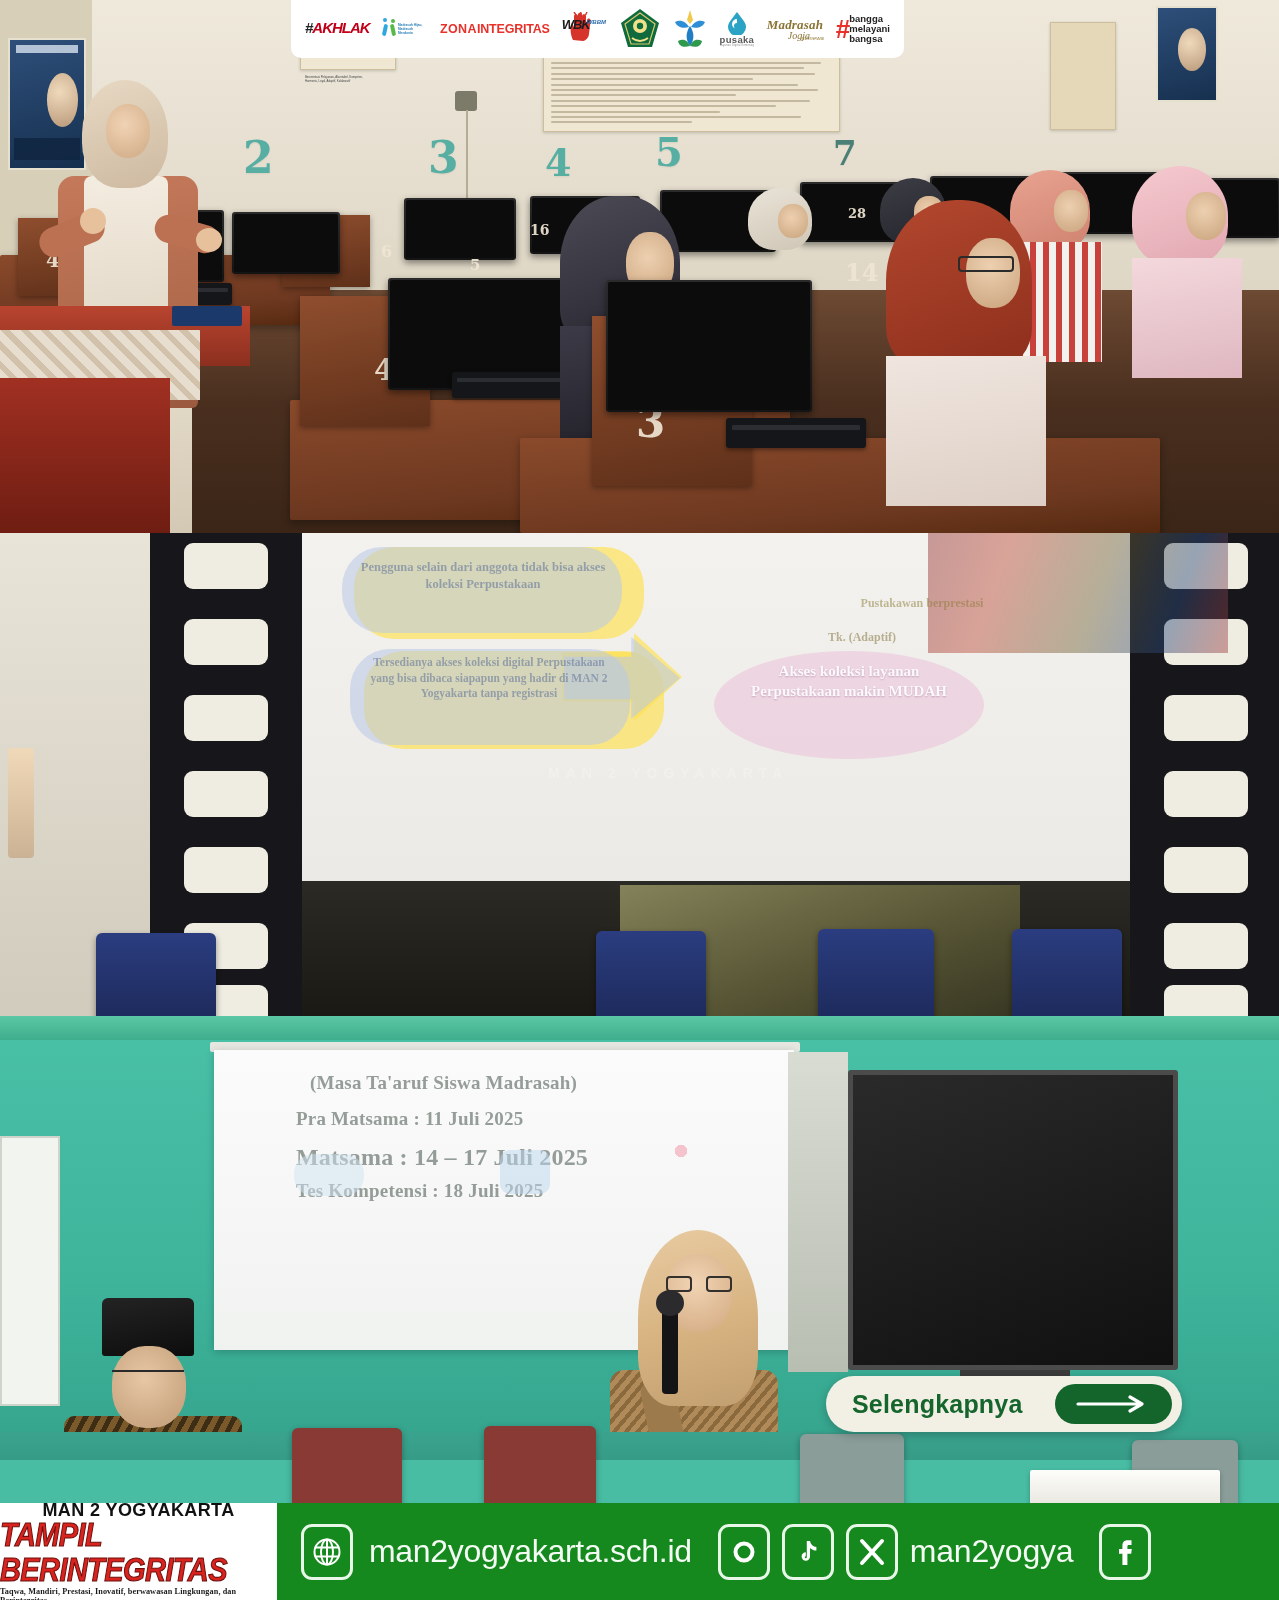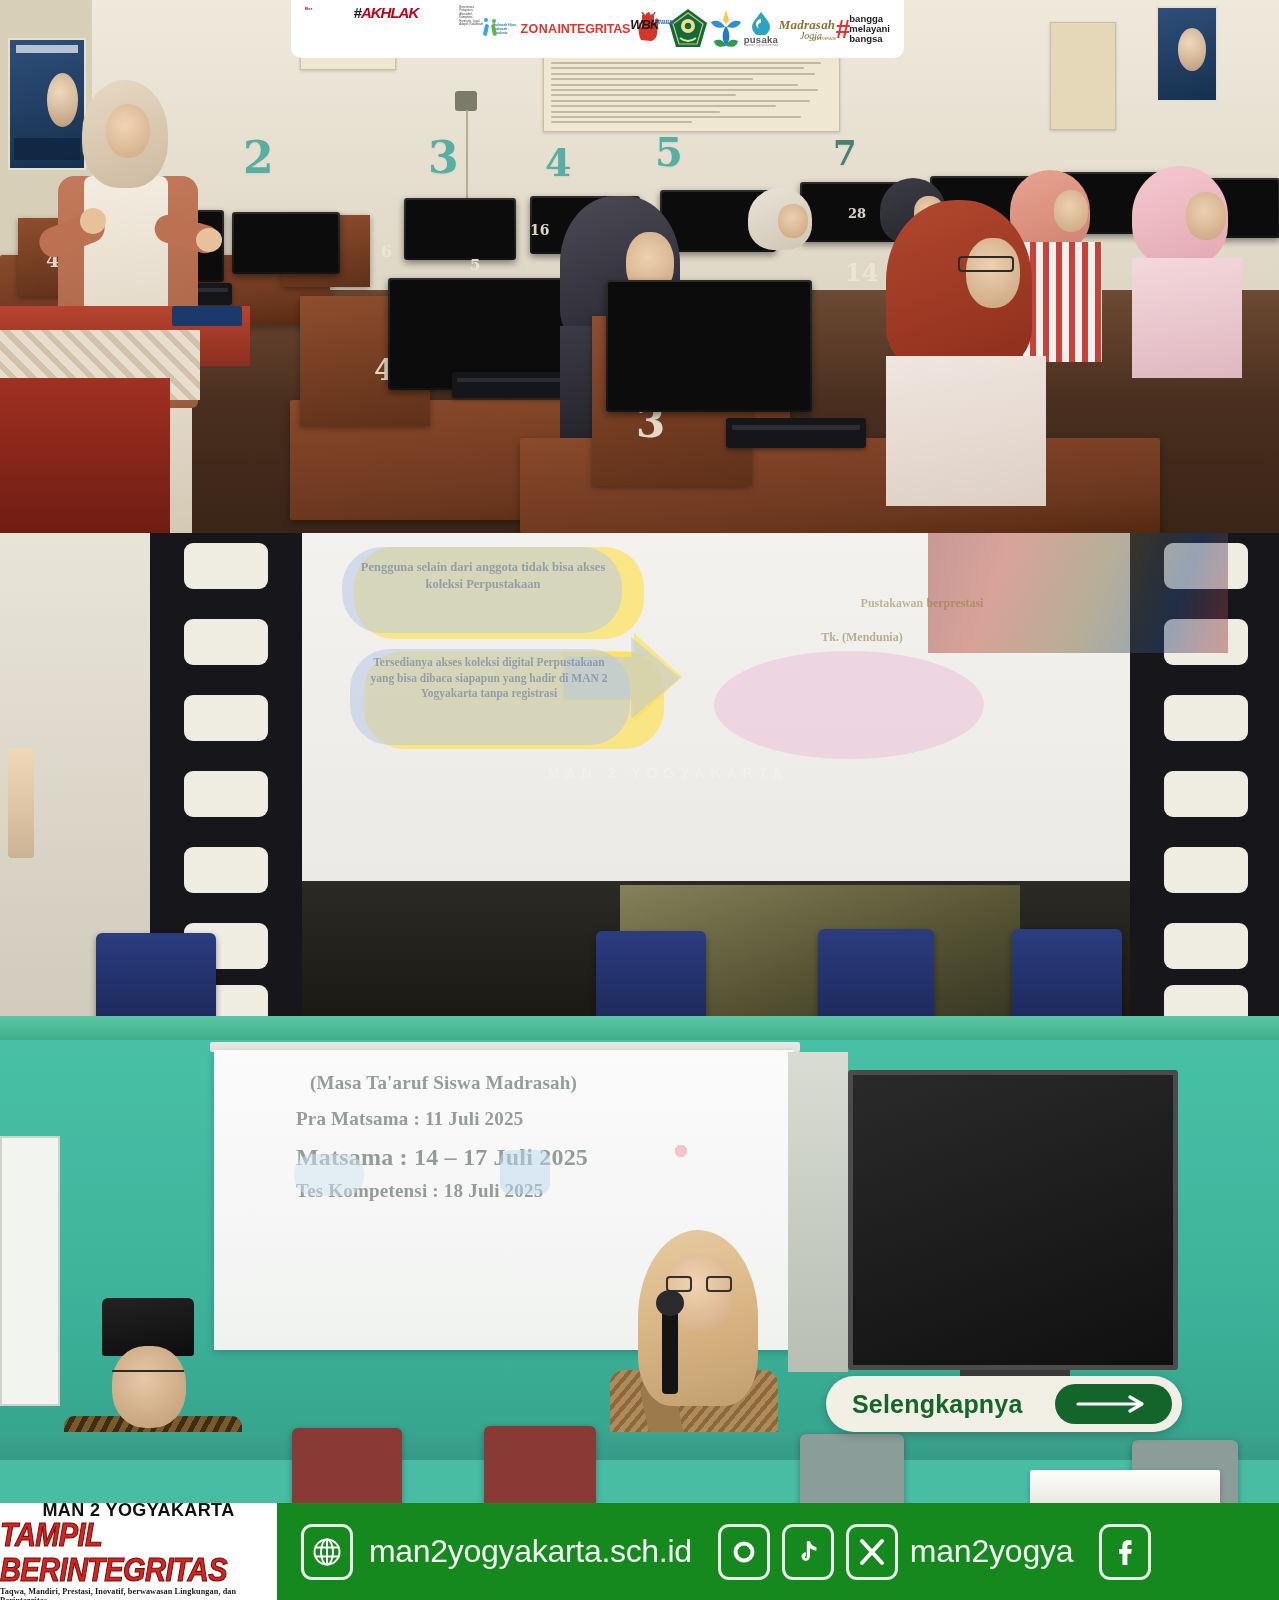--- a/index.html
+++ b/index.html
@@ -12,21 +12,21 @@
 
   
   #logo-banner{
     position:absolute; left:291px; top:0; width:613px; height:58px;
     background:#ffffff; border-radius:0 0 10px 10px;
     display:flex; align-items:center; justify-content:space-between;
     padding:4px 14px; z-index:40;
   }
   .logo-cell{display:flex;align-items:center;justify-content:center;height:46px;}
 
-  .lg-akhlak{flex-direction:row;align-items:flex-start;gap:41px;}
+  .lg-akhlak{flex-direction:column;align-items:flex-start;gap:41px;}
   .lg-akhlak .l1{font-size:15px;font-weight:900;letter-spacing:-1px;color:#c00018;line-height:.95;font-style:italic;}
   .lg-akhlak .l1 .hash{color:#222;}
   .lg-akhlak .l0{font-size:4.2px;color:#c00018;font-weight:700;letter-spacing:.2px;}
   .lg-akhlak .l2{font-size:2.8px;color:#444;line-height:1.25;max-width:66px;}
 
   .lg-madrasahhijau{display:flex;gap:2px;align-items:center;}
   .mh-mark{width:13px;height:22px;position:relative;}
   .mh-mark i{position:absolute;background:#2fa8df;border-radius:50%;display:block;}
   .mh-mark i.h1{width:4px;height:4px;left:0;top:0;}
   .mh-mark i.h2{width:4px;height:4px;left:8px;top:1px;background:#57b947;}
@@ -422,23 +422,24 @@
     <div class="slide-arrow-y" style="left:260px;top:100px;width:120px;height:88px;clip-path:polygon(0 22%,60% 22%,60% 0,100% 50%,60% 100%,60% 78%,0 78%);"></div>
 
     <div class="slide-bubble" style="left:40px;top:14px;width:280px;height:86px;"></div>
     <div class="slide-bubble" style="left:48px;top:116px;width:280px;height:96px;"></div>
     <div class="slide-bubble" style="left:262px;top:104px;width:116px;height:82px;border-radius:0;clip-path:polygon(0 24%,58% 24%,58% 0,100% 50%,58% 100%,58% 76%,0 76%);"></div>
 
     <div class="slide-txt" style="left:52px;top:26px;width:258px;font-size:12.5px;">Pengguna selain dari anggota tidak bisa akses koleksi Perpustakaan</div>
     <div class="slide-txt" style="left:58px;top:122px;width:258px;font-size:11.5px;">Tersedianya akses koleksi digital Perpustakaan yang bisa dibaca siapapun yang hadir di MAN 2 Yogyakarta tanpa registrasi</div>
 
     <div class="slide-txt" style="left:520px;top:62px;width:200px;font-size:12px;color:#8a7a38;opacity:.5;">Pustakawan berprestasi</div>
-    <div class="slide-txt" style="left:460px;top:96px;width:200px;font-size:12px;color:#7d6f34;opacity:.5;">Tk. (Mendunia)</div>
+    <div class="slide-txt" style="left:460px;top:96px;width:200px;font-size:12px;color:#7d6f34;opacity:.5;">Tk. (Adaptif)</div>
 
     <div style="position:absolute;left:412px;top:118px;width:270px;height:108px;border-radius:50%;background:#e9b9d4;opacity:.45;"></div>
+    <div class="slide-txt" style="left:432px;top:128px;width:230px;font-size:15px;color:#fdfbff;opacity:.95;text-shadow:0 1px 2px rgba(120,60,110,.35);">Akses koleksi layanan Perpustakaan makin MUDAH</div>
 
     <div class="watermark" style="left:246px;top:232px;">MAN 2 YOGYAKARTA</div>
   </div>
 
   <div style="position:absolute;left:302px;top:348px;width:828px;height:136px;background:linear-gradient(180deg,#2b2a24,#1a1914);"></div>
   <div style="position:absolute;left:620px;top:352px;width:400px;height:132px;background:linear-gradient(160deg,#8d8c5f,#5e5c38 55%,#3b3a24);opacity:.9;"></div>
 
   <div class="chair" style="left:96px;top:400px;width:120px;height:86px;"></div>
   <div class="chair" style="left:596px;top:398px;width:110px;height:88px;"></div>
   <div class="chair" style="left:818px;top:396px;width:116px;height:90px;"></div>

